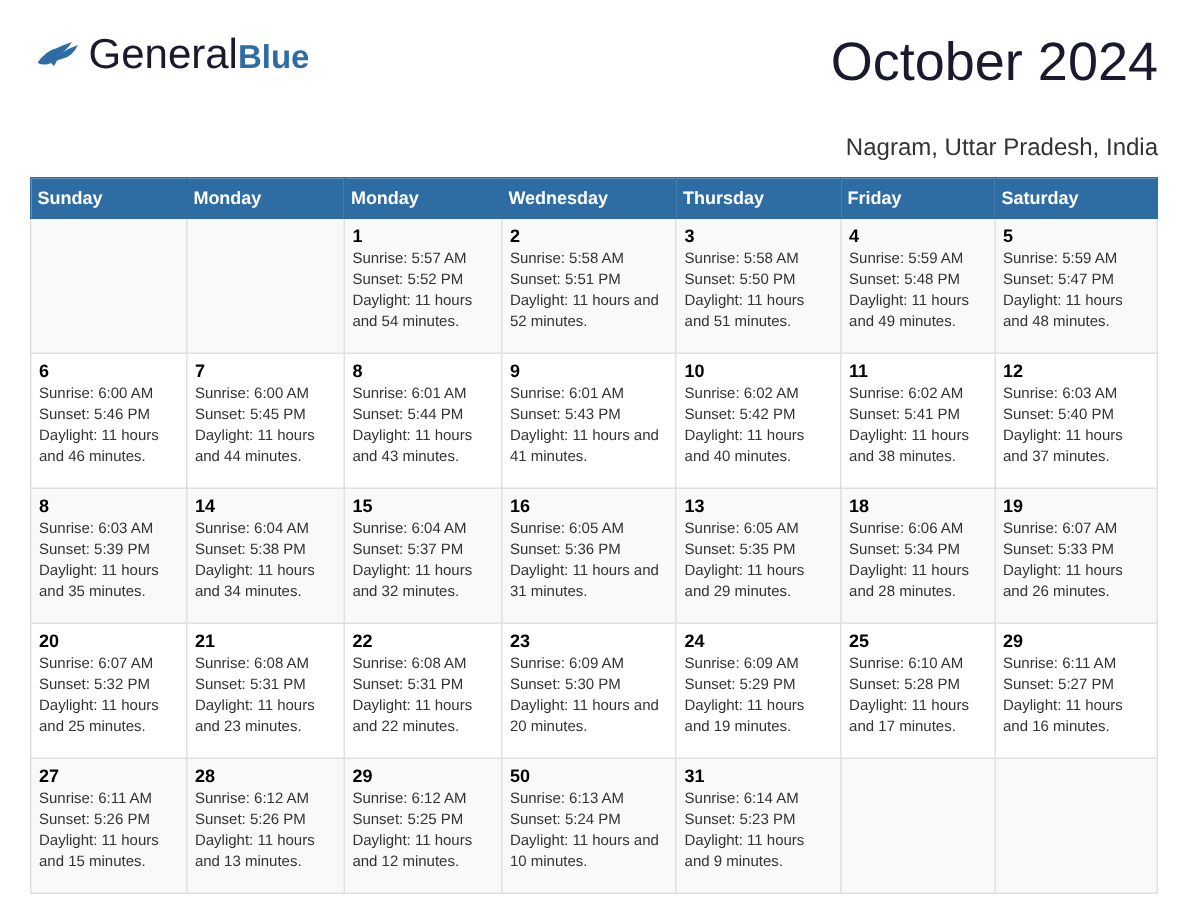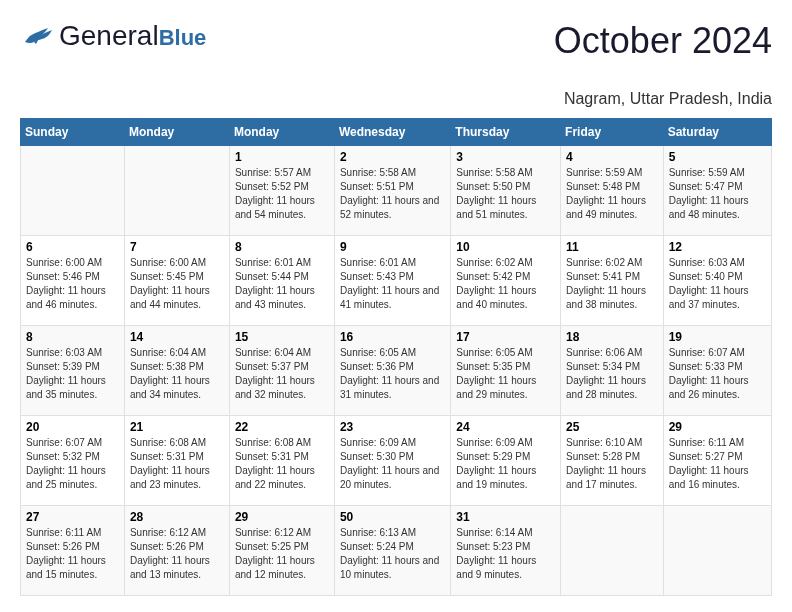--- a/index.html
+++ b/index.html
@@ -198,21 +198,21 @@
         </td>
         <td>
           <span class="day-num">15</span>
           <div class="cell-content">Sunrise: 6:04 AM<br>Sunset: 5:37 PM<br>Daylight: 11 hours and 32 minutes.</div>
         </td>
         <td>
           <span class="day-num">16</span>
           <div class="cell-content">Sunrise: 6:05 AM<br>Sunset: 5:36 PM<br>Daylight: 11 hours and 31 minutes.</div>
         </td>
         <td>
-          <span class="day-num">17</span>
+          <span class="day-num">13</span>
           <div class="cell-content">Sunrise: 6:05 AM<br>Sunset: 5:35 PM<br>Daylight: 11 hours and 29 minutes.</div>
         </td>
         <td>
           <span class="day-num">18</span>
           <div class="cell-content">Sunrise: 6:06 AM<br>Sunset: 5:34 PM<br>Daylight: 11 hours and 28 minutes.</div>
         </td>
         <td>
           <span class="day-num">19</span>
           <div class="cell-content">Sunrise: 6:07 AM<br>Sunset: 5:33 PM<br>Daylight: 11 hours and 26 minutes.</div>
         </td>

